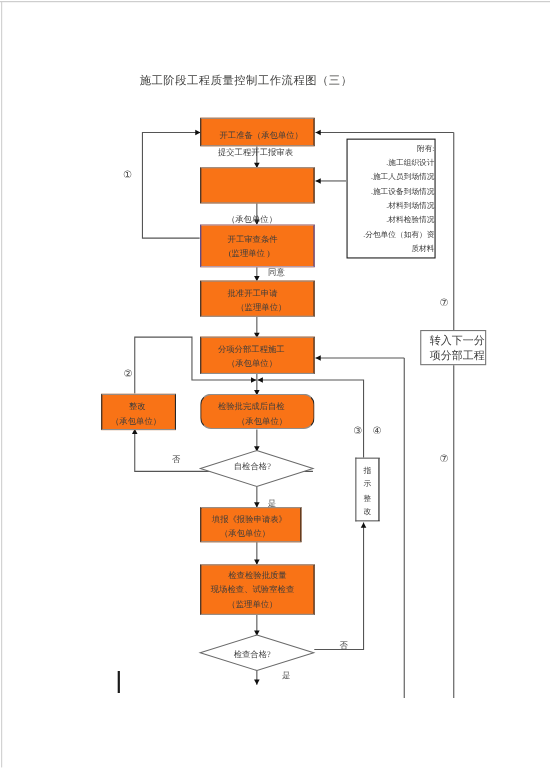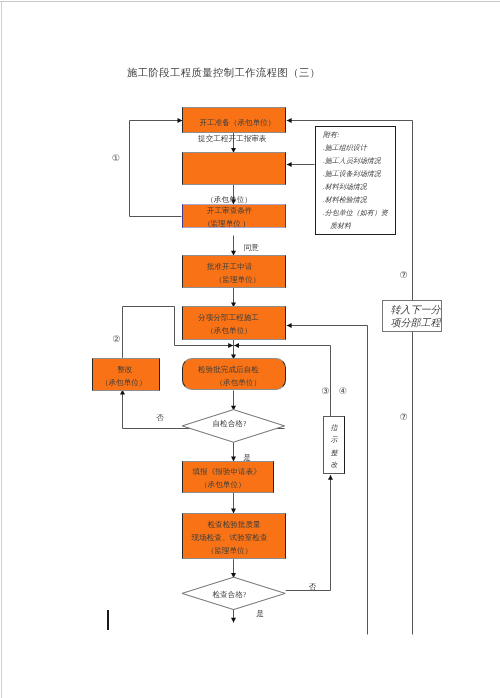--- a/index.html
+++ b/index.html
@@ -1,31 +1,31 @@
 <!DOCTYPE html>
 <html><head>
 <meta charset="utf-8">
 <title>flowchart</title>
 <style>
   html,body{margin:0;padding:0;background:#ffffff;}
   #page{position:relative;width:500px;height:698px;overflow:hidden;background:#ffffff;
         font-family:"Liberation Serif",serif;
-        -webkit-font-smoothing:antialiased;text-rendering:geometricPrecision;}
+        -webkit-font-smoothing:antialiased;text-rendering:geometricPrecision;text-align:right;}
   #page-border-top{position:absolute;left:0;top:1px;width:500px;height:1px;background:#c9c9c9;}
   #page-border-left{position:absolute;left:1px;top:1px;width:1px;height:697px;background:#cfcfcf;}
   svg#edges{position:absolute;left:0;top:0;width:500px;height:698px;}
   #doc-title{position:absolute;left:127px;top:67.6px;font-size:10.3px;line-height:11px;
              color:#40403f;white-space:pre;letter-spacing:0.45px;}
   .node{position:absolute;box-sizing:border-box;background:#f97316;
         border-style:solid;border-width:1px;
         display:flex;flex-direction:column;align-items:center;justify-content:center;}
   .node .nodelines{display:flex;flex-direction:column;align-items:center;}
   .node .ln{font-size:7.6px;line-height:13px;color:#3d3d3d;white-space:pre;}
   .note{position:absolute;box-sizing:border-box;background:#ffffff;border:1.2px solid #1e1e1e;}
-  .note .ln{font-size:7.0px;line-height:12.9px;color:#3d3d3d;white-space:pre;font-style:italic;}
+  .note .ln{font-size:7.0px;line-height:12.9px;color:#3d3d3d;white-space:pre;}
   .note.big .ln{font-size:10px;line-height:13.4px;}
   .dlabel{position:absolute;font-size:7.6px;line-height:1;color:#3d3d3d;white-space:pre;
           transform:translate(-50%,-50%);}
   .marker{position:absolute;font-size:9.2px;line-height:1;color:#4a4a4a;white-space:pre;
           transform:translate(-50%,-50%);}
   .elabel{position:absolute;font-size:7.6px;line-height:1;color:#3d3d3d;white-space:pre;
           transform:translate(-50%,-50%);}
   #caret{position:absolute;left:107px;top:610px;width:1.6px;height:20px;background:#1a1a1a;}
 </style>
 </head>
@@ -82,21 +82,21 @@
         <div class="nodelines" style="transform: translate(0px, 2px);">
           <div class="ln" style="transform: translate(3.7px, 0px);">开工准备（承包单位）</div>
         </div>
       </div>
       <div class="node" style="left: 181.5px; top: 152px; width: 104.5px; height: 32.5px; border-color: rgb(142, 142, 142) rgb(38, 38, 38);">
         <div class="nodelines" style="transform: translate(0px, 0.6px); gap: 48px;">
           <div class="ln" style="transform: translate(-1.5px, 0px);">提交工程开工报审表</div>
           <div class="ln" style="transform: translate(-4.7px, 0px);">（承包单位）</div>
         </div>
       </div>
-      <div class="node" style="left: 181.5px; top: 203.5px; width: 104.5px; height: 24px; border-color: rgb(166, 166, 207) rgb(60, 60, 150);">
+      <div class="node" style="left: 181.5px; top: 203.5px; width: 104.5px; height: 39px; border-color: rgb(166, 166, 207) rgb(60, 60, 150);">
         <div class="nodelines" style="transform: translate(0px, 0.6px);">
           <div class="ln" style="transform: translate(-4.1px, 0px);">开工审查条件</div>
           <div class="ln" style="transform: translate(-7.1px, 0px);">(监理单位 )</div>
         </div>
       </div>
       <div class="node" style="left: 181.5px; top: 254.8px; width: 104.5px; height: 32.8px; border-color: rgb(142, 142, 142) rgb(38, 38, 38);">
         <div class="nodelines" style="transform: translate(0px, 1.7px);">
           <div class="ln" style="transform: translate(-4.2px, 0px);">批准开工申请</div>
           <div class="ln" style="transform: translate(3.8px, 0px);">（监理单位）</div>
         </div>
@@ -119,21 +119,21 @@
           <div class="ln" style="transform: translate(-2.7px, 0px);">（承包单位）</div>
         </div>
       </div>
       <div class="node" style="left: 181.5px; top: 460.6px; width: 92px; height: 32.5px; border-color: rgb(142, 142, 142) rgb(38, 38, 38);">
         <div class="nodelines" style="transform: translate(0px, 1.3px);">
           <div class="ln" style="transform: translate(-0.8px, 0px);">填报《报验申请表》</div>
           <div class="ln" style="transform: translate(-4.7px, 0px);">（承包单位）</div>
         </div>
       </div>
       <div class="node" style="left: 181.5px; top: 512.6px; width: 104.5px; height: 46.6px; border-color: rgb(142, 142, 142) rgb(38, 38, 38);">
-        <div class="nodelines" style="transform: translate(0px, 2.4px);">
+        <div class="nodelines" style="transform: translate(0px, 2.4px); font-family: Liberation Mono, monospace;">
           <div class="ln" style="transform: translate(0.3px, 0px);">检查检验批质量</div>
           <div class="ln" style="transform: translate(-4.2px, 0px);">现场检查、试验室检查</div>
           <div class="ln" style="transform: translate(-4.3px, 0px);">（监理单位）</div>
         </div>
       </div>
       <div class="dlabel" style="left: 229.4px; top: 424px;">自检合格?</div>
       <div class="dlabel" style="left: 229.3px; top: 594.6px;">检查合格?</div>
       <div class="note" style="left: 314.6px; top: 126.1px; width: 81.4px; height: 108.8px; padding-left: 7.3px; padding-top: 2.2px;">
         <div class="ln">附有:</div>
         <div class="ln">.施工组织设计</div>

